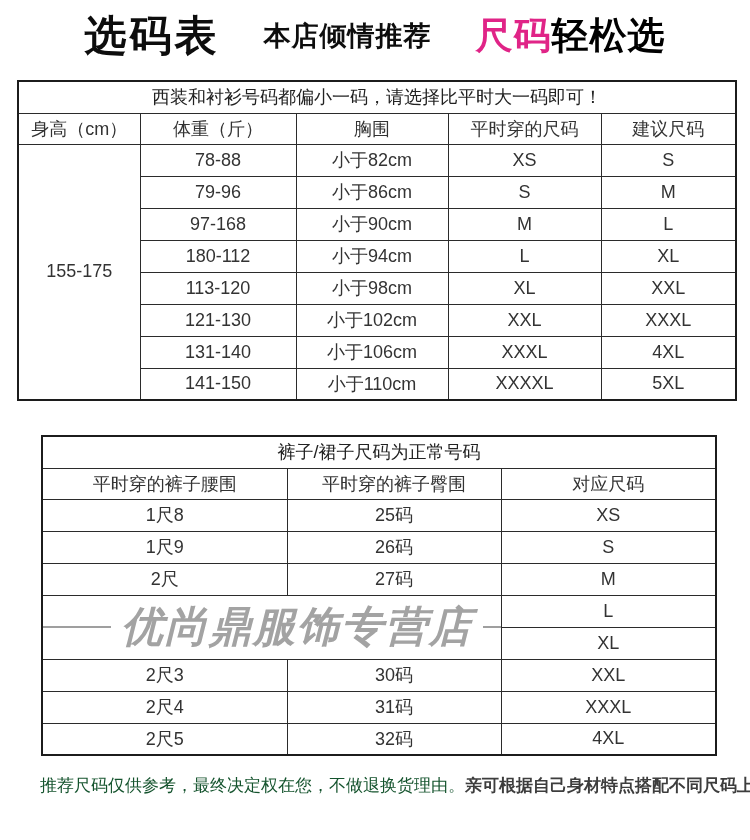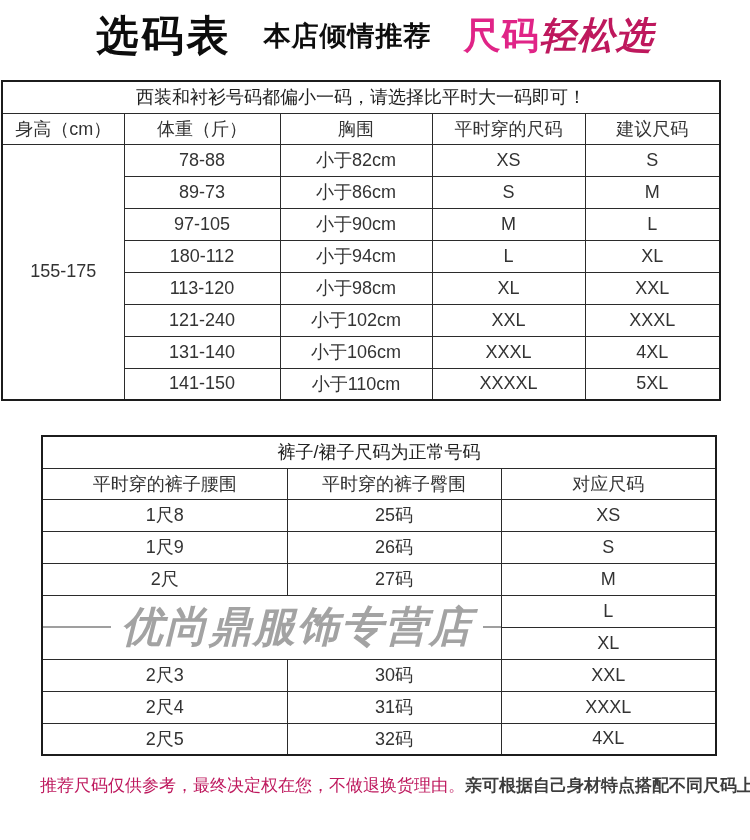--- a/index.html
+++ b/index.html
@@ -12,32 +12,32 @@
     overflow: hidden;
   }
 
   
   .title-bar {
     height: 56px;
     margin-top: 8px;
     display: flex;
     align-items: center;
     justify-content: center;
-    gap: 32px;
+    gap: 44px;
     white-space: nowrap;
   }
   .title-main {
     font-size: 42px; font-weight: 900; color: #0d0d0d; letter-spacing: 3px;
   }
   .title-sub {
     font-size: 27px; font-weight: 800; color: #0d0d0d; letter-spacing: 1px; text-align: center;
   }
   .title-tail { font-size: 37px; font-weight: 900; letter-spacing: 1px; }
   .title-accent { color: #e02487; }
-  .title-tail-black { color: #be185d; font-style: italic; }
+  .title-tail-black { color: #000000; }
 
   
   table {
     border-collapse: collapse;
     table-layout: fixed;
     border: 2px solid #1c1c1c;
   }
   th, td {
     border: 1px solid #2b2b2b;
     text-align: center;
@@ -45,21 +45,21 @@
     font-weight: normal;
     font-size: 18px;
     color: #333;
     padding: 0;
     overflow: visible;
   }
   tr.notice-row td { height: 32px; color: #222; }
   tr.header-row th { height: 31px; }
   tr.data-row td { height: 32px; }
 
-  .tops-table  { width: 718px; margin: 16px 0 0 1px; padding-left: 26px; }
+  .tops-table  { width: 718px; margin: 16px 0 0 17px; padding-left: 26px; }
   .bottoms-table { width: 674px; margin: 34px 12px 0 41px; }
 
   
   td.wm-cell { padding: 0; }
   .wm-wrap {
     display: flex; align-items: center; width: 100%;
   }
   .wm-dash { height: 2px; background: #9f9f9f; flex: 0 0 auto; }
   .wm-dash-left { width: 68px; }
   .wm-dash-right { flex: 1 1 auto; min-width: 14px; }
@@ -74,21 +74,21 @@
     margin: 0 10px;
   }
 
   
   .footer-note {
     margin: 17px 0 0 40px;
     font-size: 17px;
     line-height: 26px;
     white-space: nowrap;
   }
-  .note-warning { color: #be185d; }
+  .note-warning { color: #14532d; }
   .note-tip { color: #3d3d3d; font-weight: bold; }
 </style>
 </head>
 <body>
 
 <div class="title-bar">
   <span class="title-main">选码表</span>
   <span class="title-sub">本店倾情推荐</span>
   <span class="title-tail"><span class="title-accent">尺码</span><span class="title-tail-black">轻松选</span></span>
 </div>
@@ -113,45 +113,45 @@
     <th>建议尺码</th>
   </tr>
   <tr class="data-row">
     <td rowspan="8">155-175</td>
     <td>78-88</td>
     <td>小于82cm</td>
     <td>XS</td>
     <td>S</td>
   </tr>
   <tr class="data-row">
-    <td>89-73</td>
+    <td>79-96</td>
     <td>小于86cm</td>
     <td>S</td>
     <td>M</td>
   </tr>
   <tr class="data-row">
-    <td>97-105</td>
+    <td>97-168</td>
     <td>小于90cm</td>
     <td>M</td>
     <td>L</td>
   </tr>
   <tr class="data-row">
     <td>180-112</td>
     <td>小于94cm</td>
     <td>L</td>
     <td>XL</td>
   </tr>
   <tr class="data-row">
     <td>113-120</td>
     <td>小于98cm</td>
     <td>XL</td>
     <td>XXL</td>
   </tr>
   <tr class="data-row">
-    <td>121-240</td>
+    <td>121-130</td>
     <td>小于102cm</td>
     <td>XXL</td>
     <td>XXXL</td>
   </tr>
   <tr class="data-row">
     <td>131-140</td>
     <td>小于106cm</td>
     <td>XXXL</td>
     <td>4XL</td>
   </tr>

